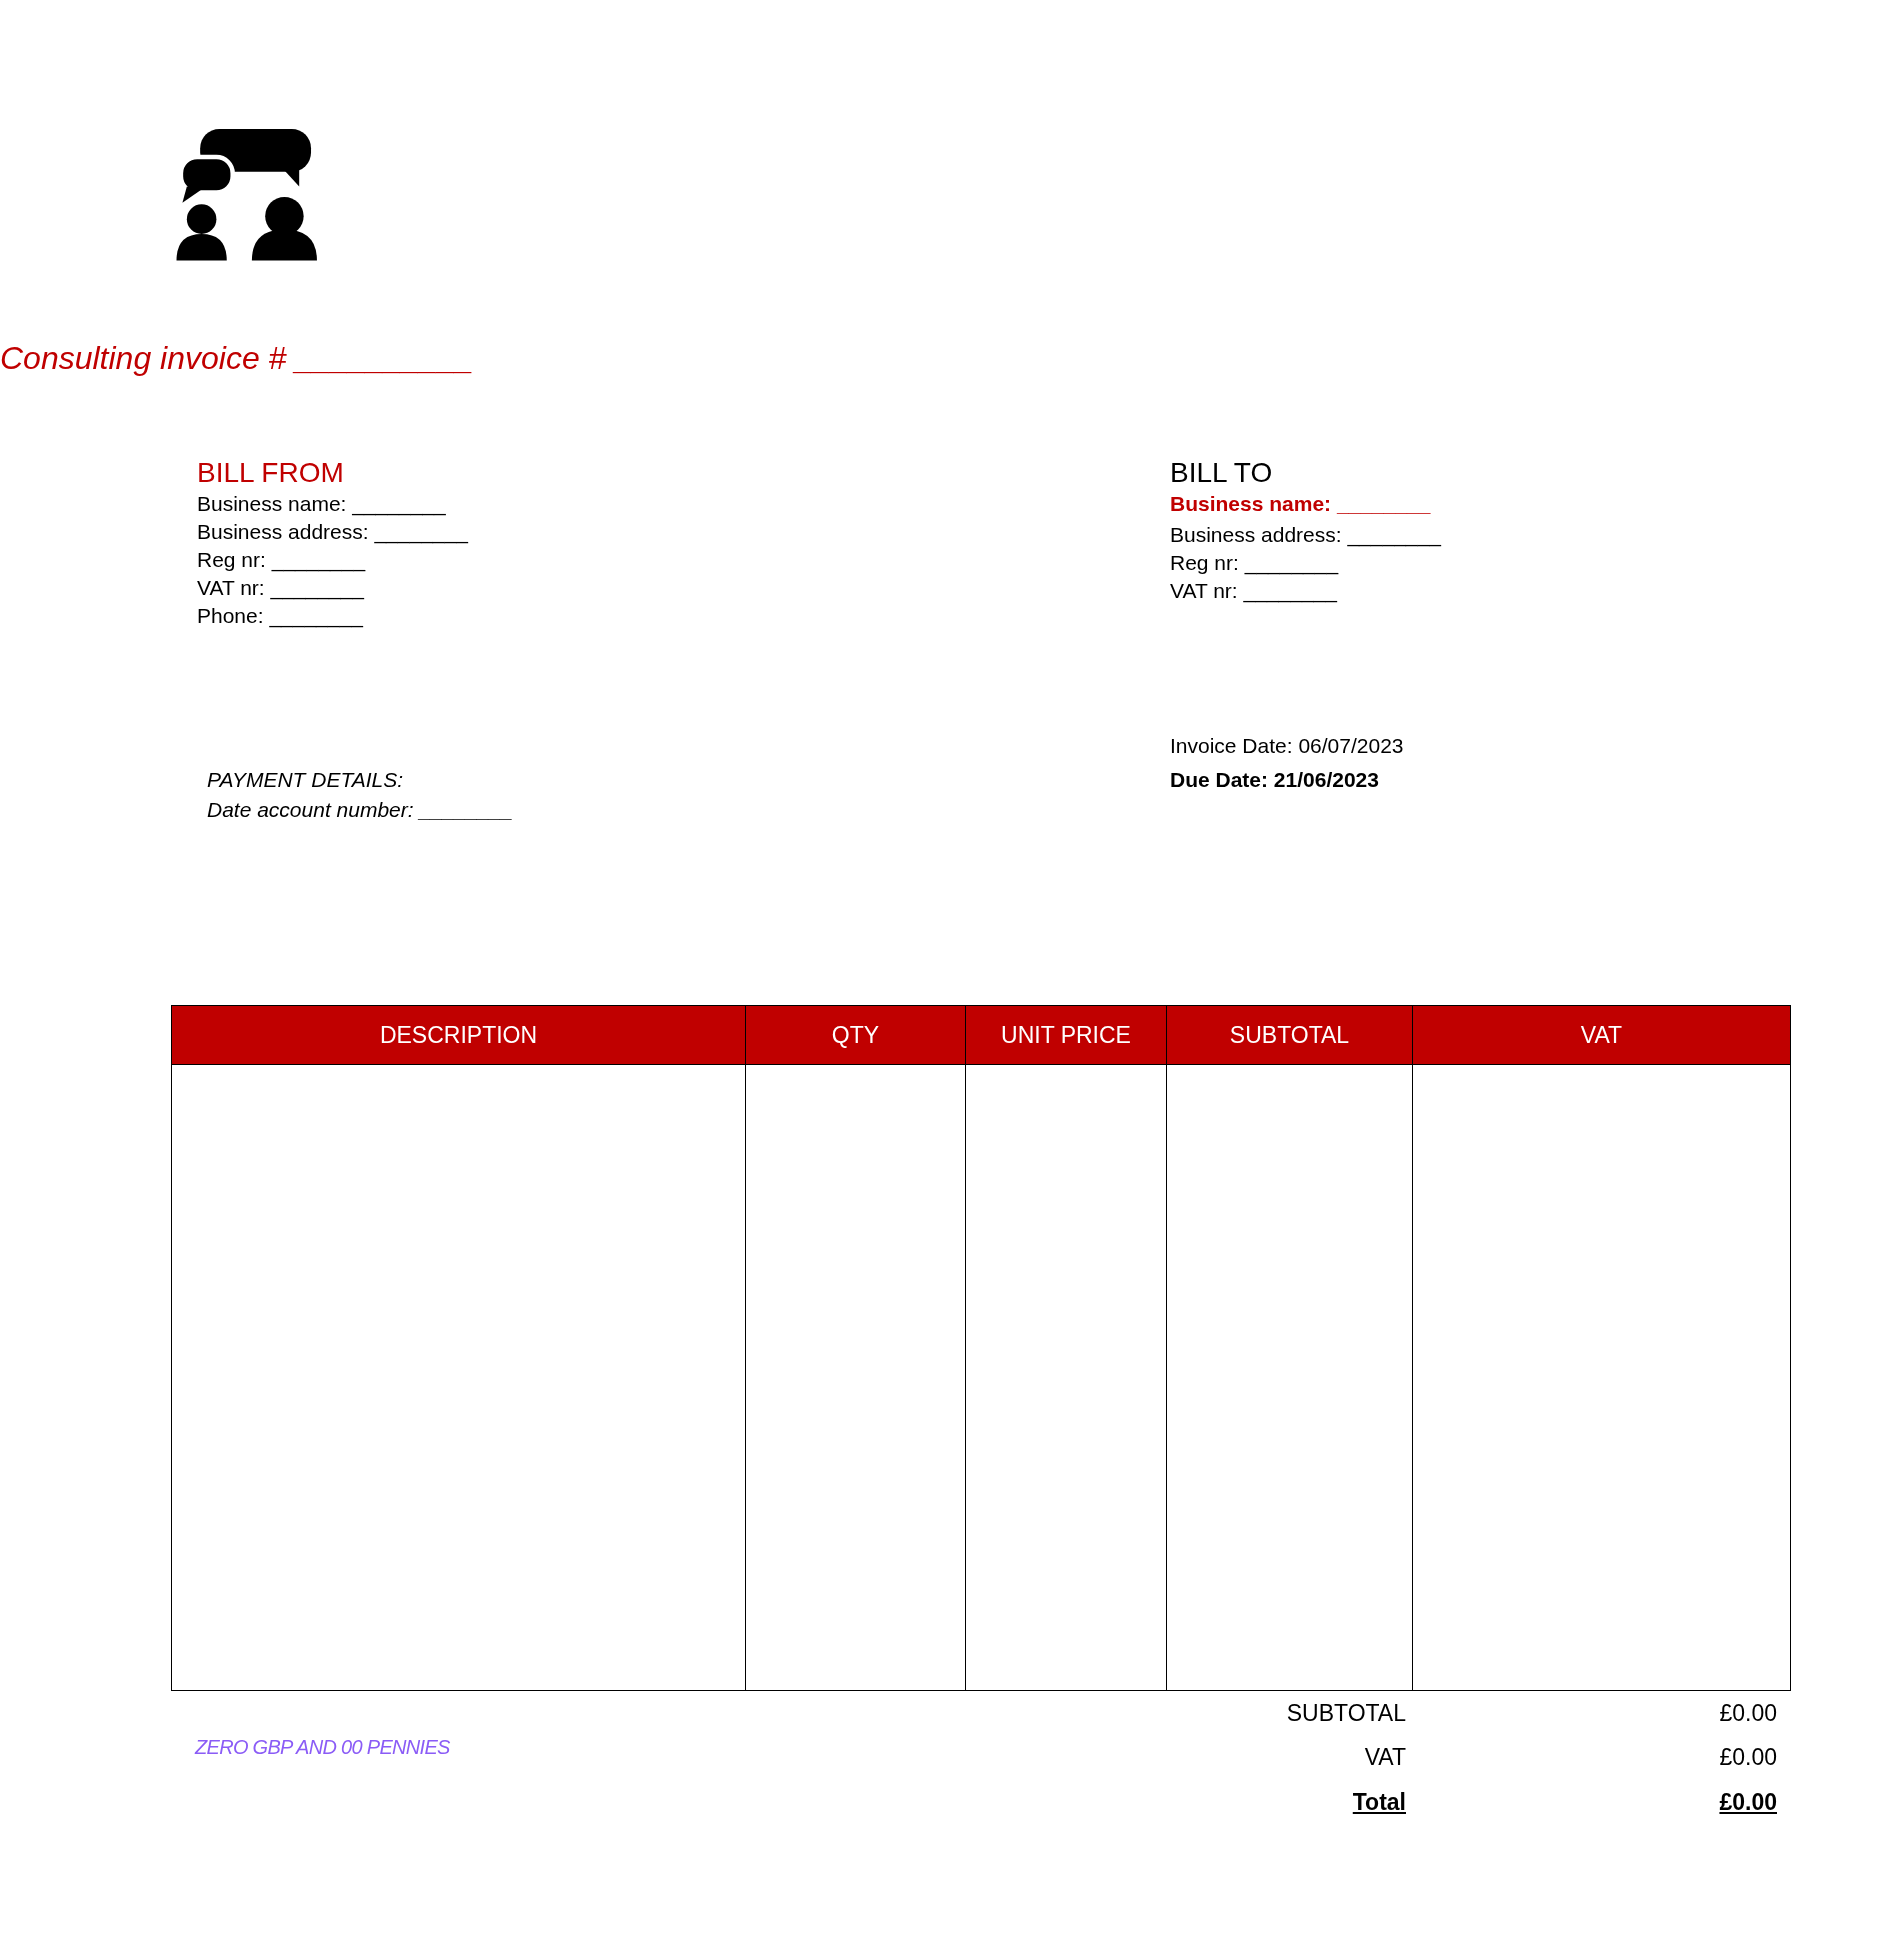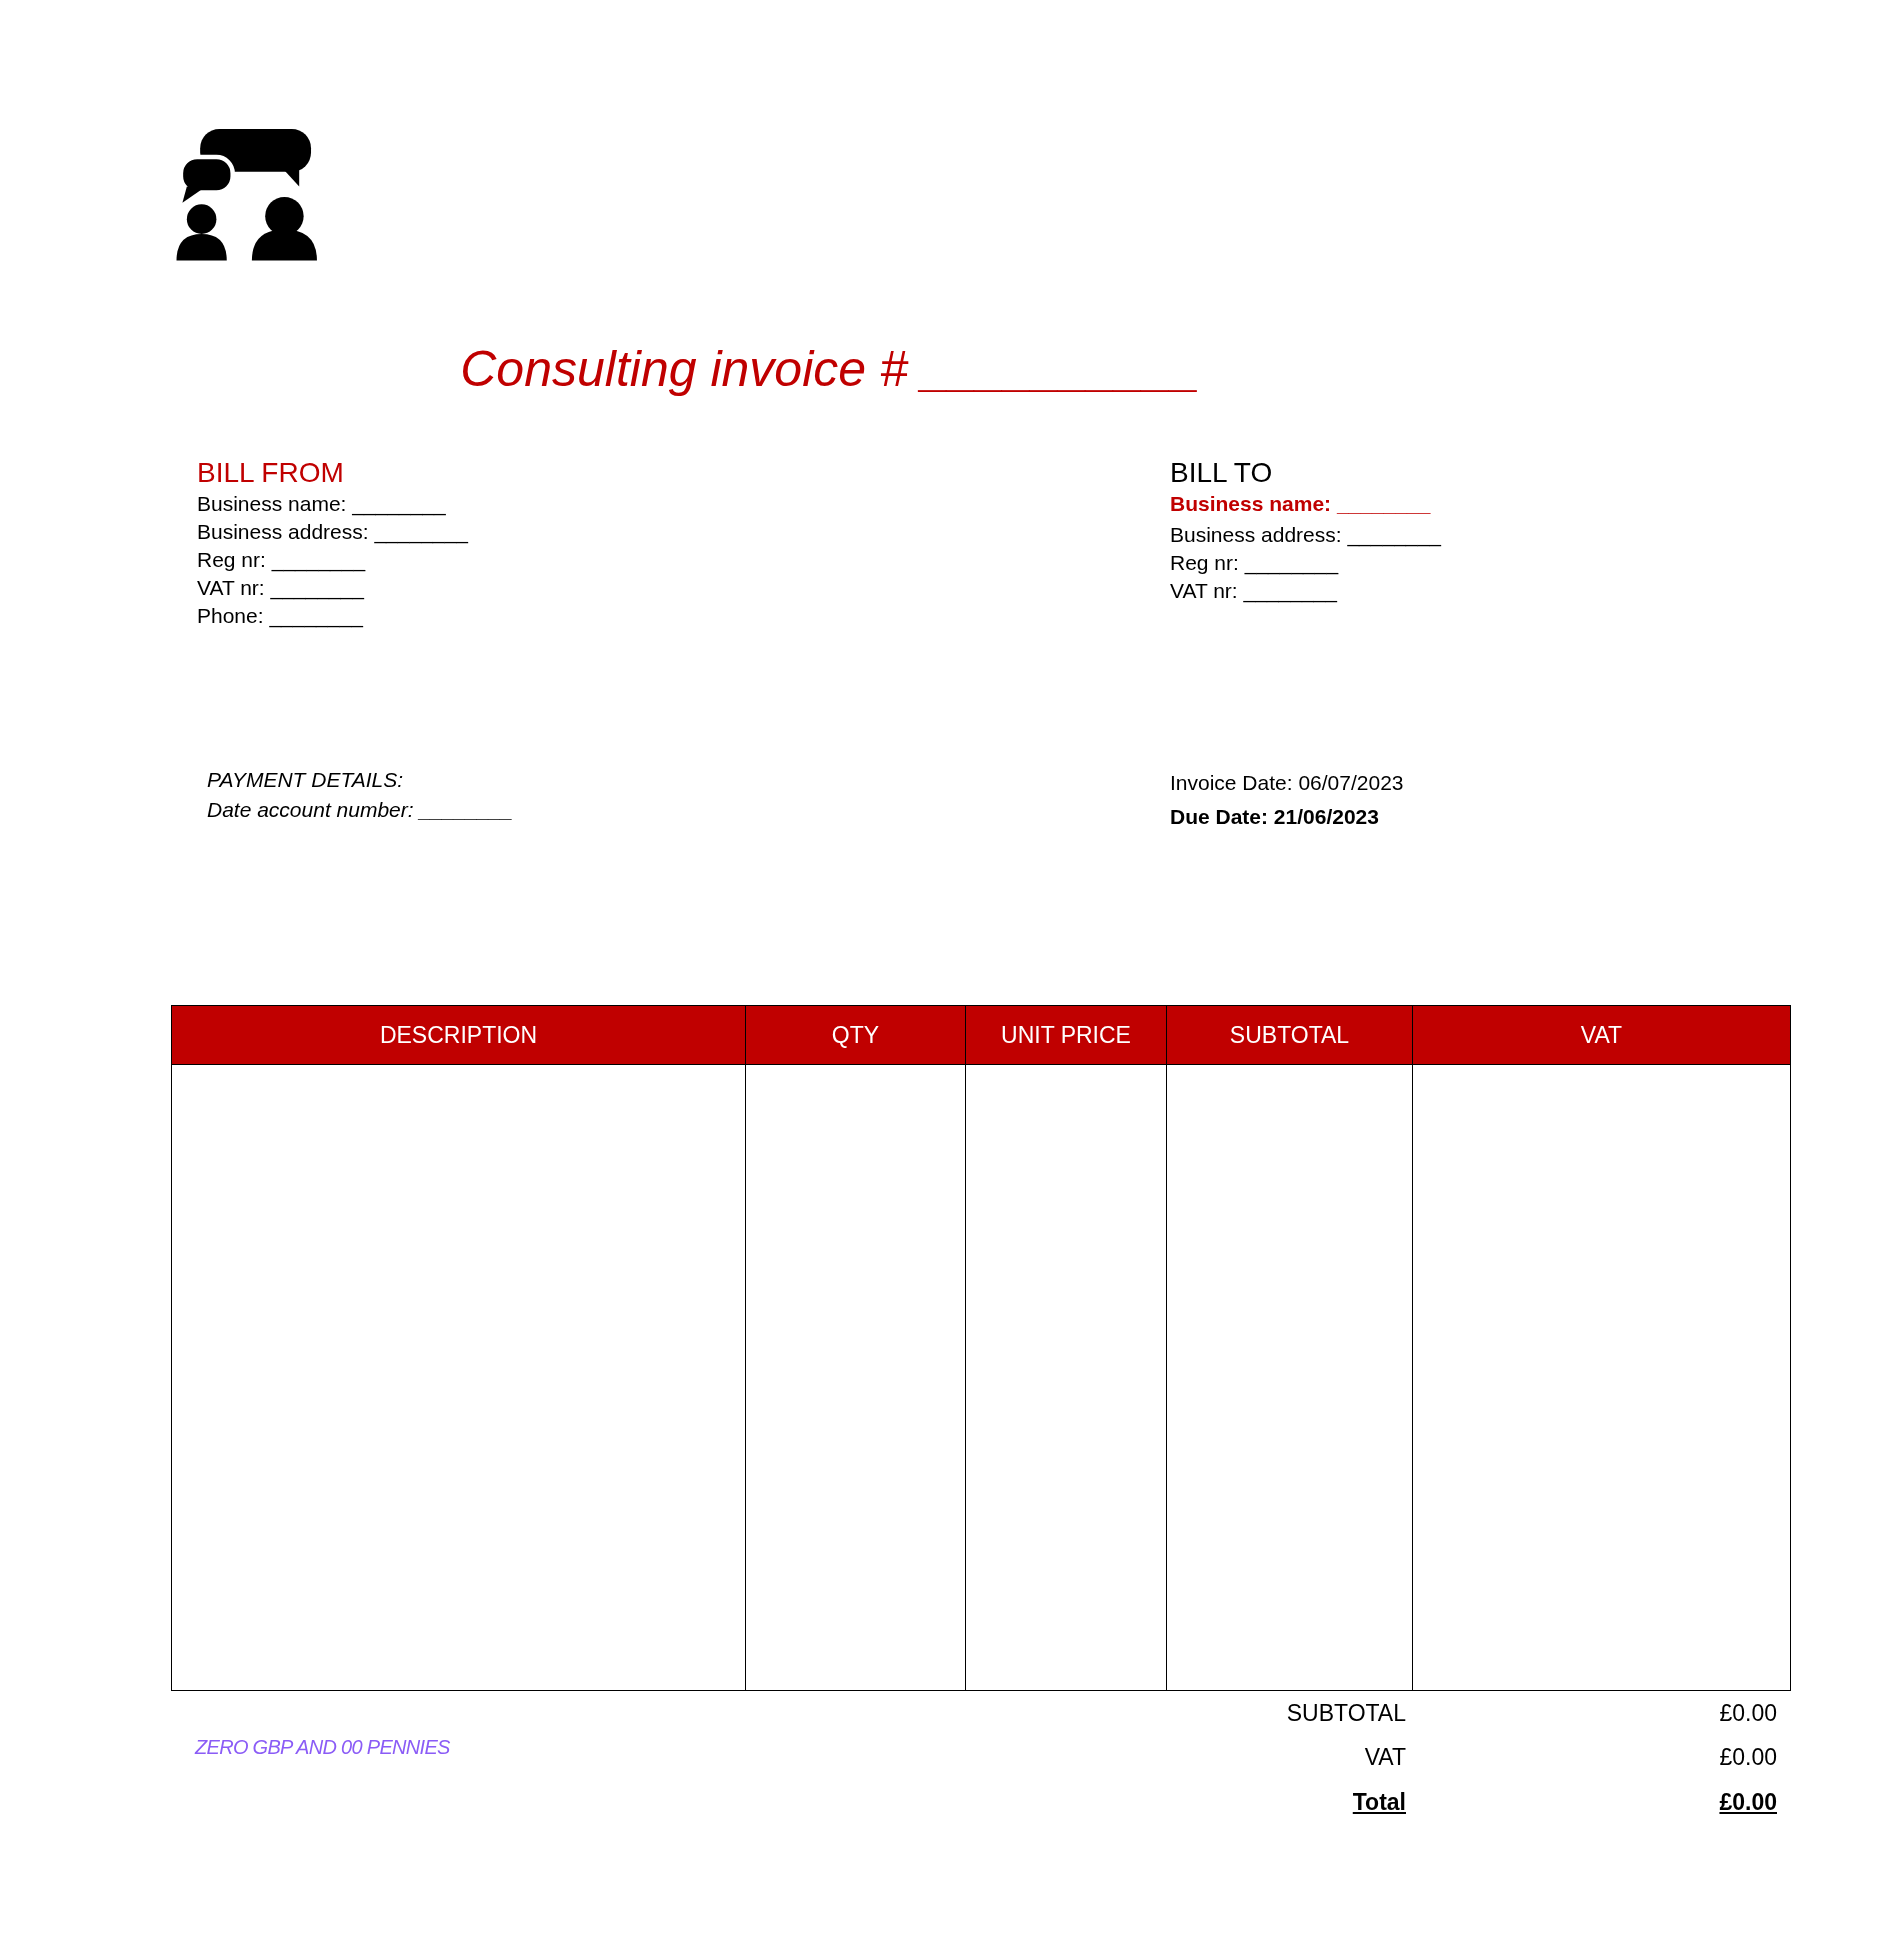--- a/index.html
+++ b/index.html
@@ -4,32 +4,32 @@
   <style>
     html, body { margin: 0; padding: 0; background: #ffffff; }
     body {
       width: 1885px; height: 1955px; position: relative; overflow: hidden;
       font-family: "Liberation Sans", "DejaVu Sans", sans-serif;
       color: #000000;
     }
     .abs { position: absolute; }
     .logo { left: 172px; top: 126px; width: 145px; height: 136px; }
     .title {
-      left: 0; width: 1660px; top: 340px; text-align: center;
-      font-size: 50px; font-style: italic; color: #c00000; white-space: nowrap;
+      left: 0; width: 1660px; top: 340px; 
+      font-size: 32px; font-style: italic; color: #c00000; white-space: nowrap;
     }
     .block { font-size: 21px; line-height: 28px; white-space: nowrap; }
     .block .row { height: 28px; }
     .red { color: #c00000; }
     .bold { font-weight: bold; }
     .heading { font-size: 28px; height: 34px; line-height: 34px; }
     .bill-from { left: 197px; top: 456px; }
     .bill-to { left: 1170px; top: 456px; }
     .payment { left: 207px; top: 765px; font-style: italic; }
-    .dates { left: 1170px; top: 729px; margin-top: 37px; }
+    .dates { left: 1170px; top: 729px; }
     .dates .row { height: 34px; line-height: 34px; }
     .payment .row { height: 30px; line-height: 30px; }
 
     table.items {
       position: absolute; left: 171px; top: 1005px; width: 1619px;
       border-collapse: collapse; table-layout: fixed;
     }
     table.items th {
       background: #c00000; color: #ffffff; font-weight: normal;
       font-size: 23px; height: 56px; text-align: center;

